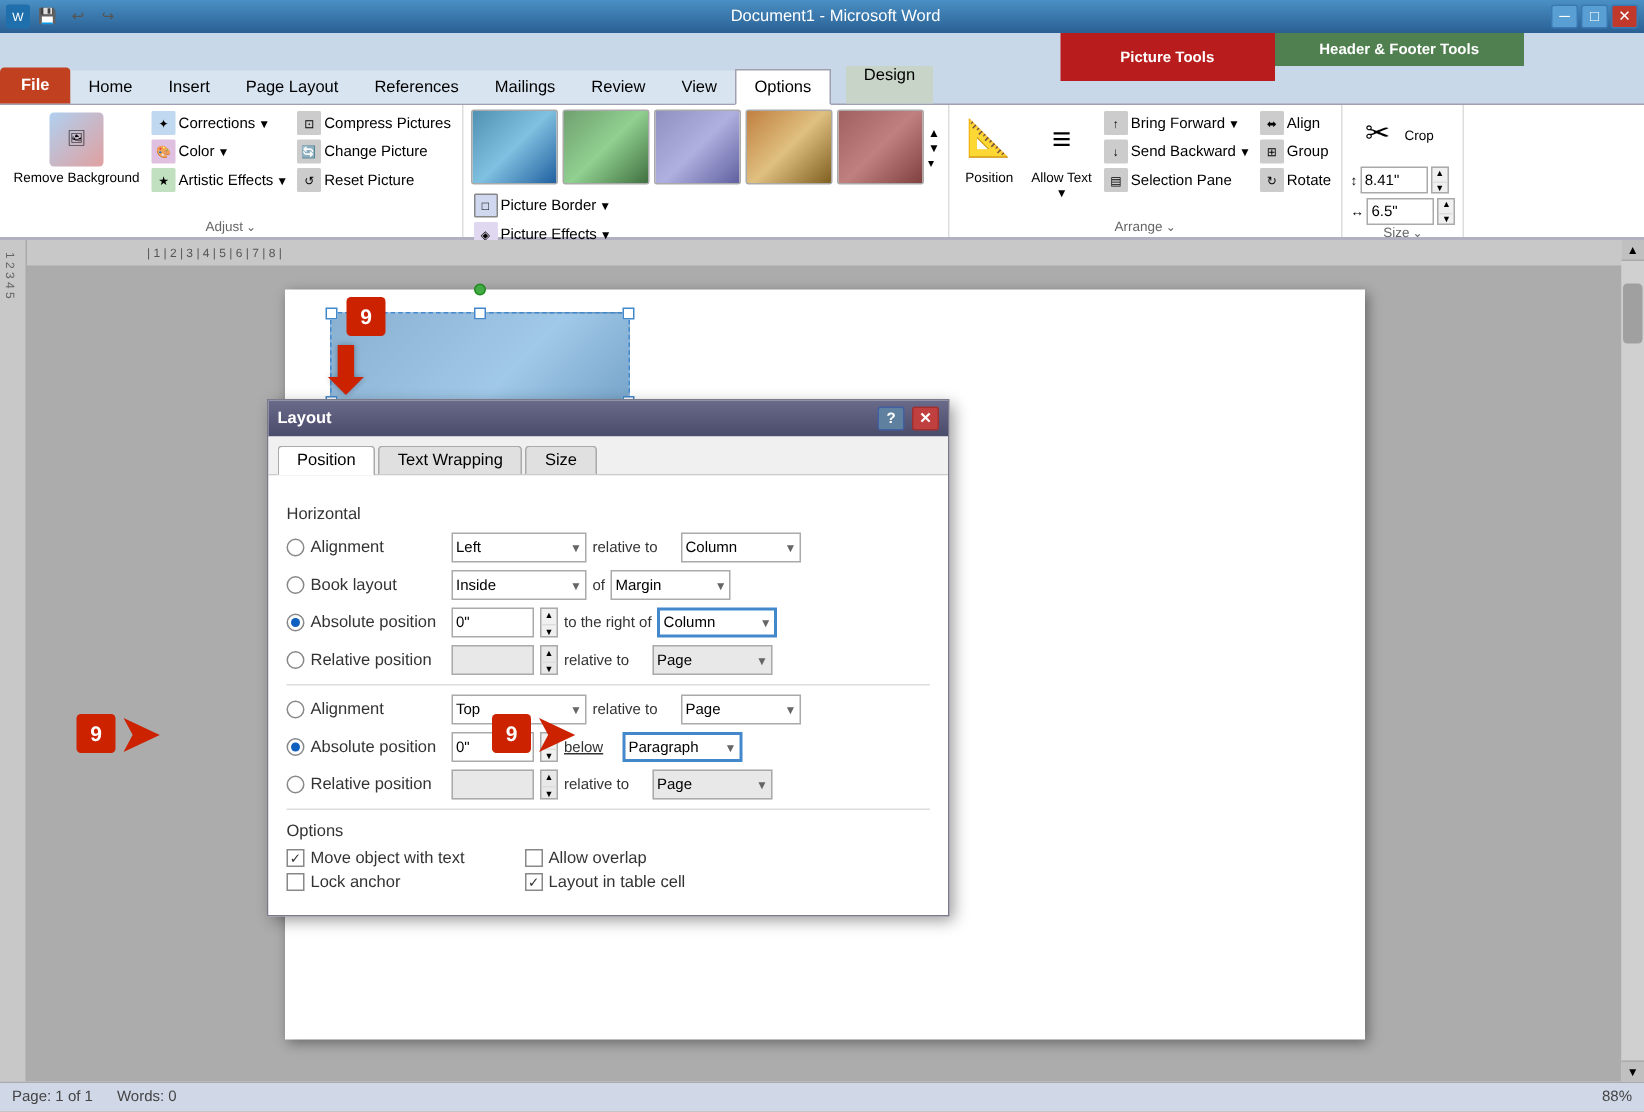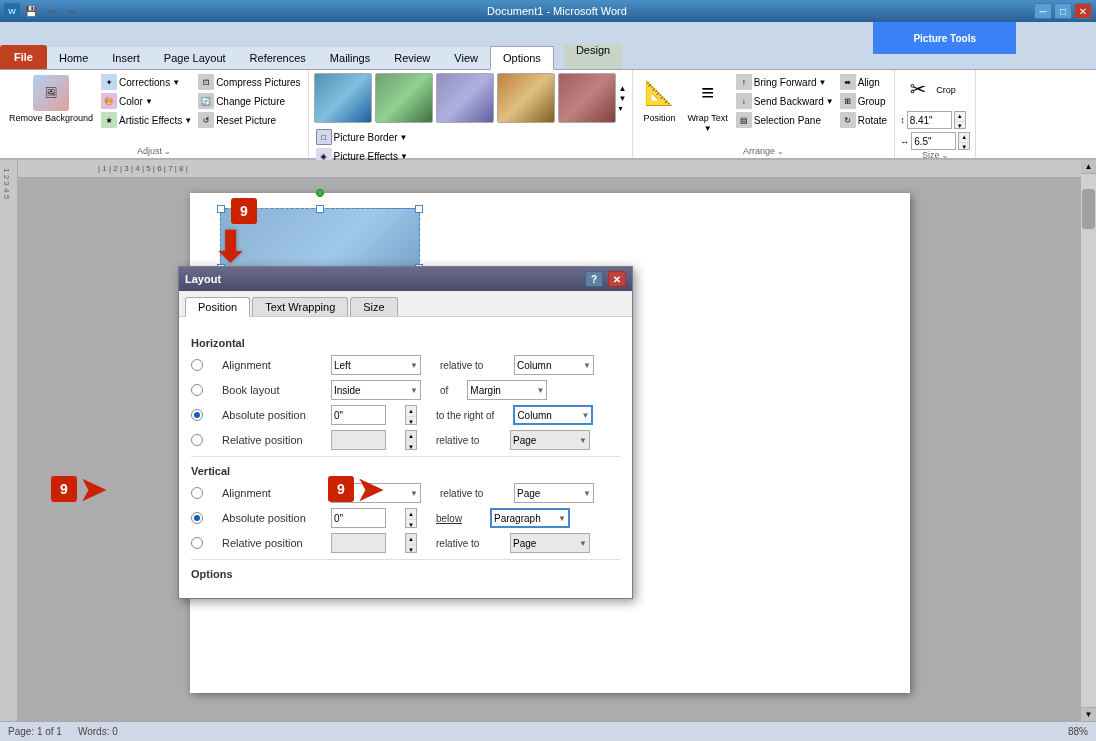--- a/index.html
+++ b/index.html
@@ -81,30 +81,30 @@
       border-bottom: 1px solid white;
       margin-bottom: -1px;
       z-index: 5;
     }
     .dialog-content {
       padding: 12px;
       background: white;
     }
     .section-label {
       font-size: 11px;
-      font-weight: bold;
+      font-weight: normal;
       color: #333;
       margin-bottom: 6px;
       margin-top: 8px;
     }
     .form-row {
       display: flex;
       align-items: center;
       margin-bottom: 5px;
-      gap: 19px;
+      gap: 4px;
     }
     .radio-btn {
       width: 12px; height: 12px;
       border: 1px solid #888;
       border-radius: 50%;
       background: white;
       display: flex; align-items: center; justify-content: center;
       flex-shrink: 0;
       cursor: pointer;
     }
@@ -320,21 +320,22 @@
     <div class="title-bar-title">Document1 - Microsoft Word</div>
     <div class="title-bar-controls">
       <div class="tb-btn">─</div>
       <div class="tb-btn">□</div>
       <div class="tb-btn close">✕</div>
     </div>
   </div>
 
   <div style="height:22px; background:#c8d8e8; display:flex; align-items:stretch; position:relative;">
     <div style="flex:1; background:#c8d8e8;"></div>
-    <div style="background:#3b82f6; color:white; font-size:10px; font-weight:bold; padding:16px 40px; display:flex; align-items:center;">Picture Tools</div>
+    <div style="background:#b91c1c; color:white; font-size:10px; font-weight:bold; padding:16px 40px; display:flex; align-items:center;">Picture Tools</div>
+    <div style="background:#508050; color:white; font-size:10px; font-weight:bold; padding:0 30px; display:flex; align-items:center;">Header &amp; Footer Tools</div>
     <div style="width:80px; background:#c8d8e8;"></div>
   </div>
 
   <div style="height:26px; background:#c8d8e8; display:flex; align-items:flex-end; border-bottom:1px solid #a0a0b0;">
     <div style="background:#c04020; color:white; font-weight:bold; font-size:11px; padding:3px 14px; height:24px; display:flex; align-items:center; border-radius:3px 3px 0 0;">File</div>
     <div style="background:#d8e4f0; font-size:11px; padding:3px 12px; height:22px; display:flex; align-items:center; cursor:pointer;">Home</div>
     <div style="background:#d8e4f0; font-size:11px; padding:3px 12px; height:22px; display:flex; align-items:center; cursor:pointer;">Insert</div>
     <div style="background:#d8e4f0; font-size:11px; padding:3px 12px; height:22px; display:flex; align-items:center; cursor:pointer;">Page Layout</div>
     <div style="background:#d8e4f0; font-size:11px; padding:3px 12px; height:22px; display:flex; align-items:center; cursor:pointer;">References</div>
     <div style="background:#d8e4f0; font-size:11px; padding:3px 12px; height:22px; display:flex; align-items:center; cursor:pointer;">Mailings</div>
@@ -429,21 +430,21 @@
     </div>
 
     <div class="rg" style="min-width:180px;">
       <div class="rg-content">
         <div class="btn-lg">
           <div class="icon-lg" style="font-size:24px;">📐</div>
           <span>Position</span>
         </div>
         <div class="btn-lg">
           <div class="icon-lg" style="font-size:22px;">≡</div>
-          <span>Wrap Text</span>
+          <span>Allow Text</span>
           <span style="font-size:8px;">▼</span>
         </div>
         <div class="col-btns">
           <div class="btn-sm">
             <div class="icon-sm">↑</div>
             <span>Bring Forward</span>
             <span style="font-size:8px;">▼</span>
           </div>
           <div class="btn-sm">
             <div class="icon-sm">↓</div>
@@ -635,21 +636,20 @@
               </div>
               <span class="relative-to">relative to</span>
               <div class="form-select" style="width:80px; background:#e8e8e8;">
                 <span>Page</span>
                 <span class="form-select-arrow">▼</span>
               </div>
             </div>
 
             <hr class="separator">
 
-            <div class="section-label">Vertical</div>
 
             <div class="form-row">
               <div class="radio-btn"></div>
               <span class="form-label">Alignment</span>
               <div class="form-select" style="width:90px;">
                 <span>Top</span>
                 <span class="form-select-arrow">▼</span>
               </div>
               <span class="relative-to">relative to</span>
               <div class="form-select" style="width:80px;">
@@ -688,20 +688,40 @@
                 <span>Page</span>
                 <span class="form-select-arrow">▼</span>
               </div>
             </div>
 
             <hr class="separator">
 
             <div class="section-label">Options</div>
 
             <div style="display:flex; gap:40px;">
+              <div>
+                <div class="checkbox-row">
+                  <div class="checkbox checked"></div>
+                  <span class="checkbox-label">Move object with text</span>
+                </div>
+                <div class="checkbox-row">
+                  <div class="checkbox unchecked"></div>
+                  <span class="checkbox-label">Lock anchor</span>
+                </div>
+              </div>
+              <div>
+                <div class="checkbox-row">
+                  <div class="checkbox unchecked"></div>
+                  <span class="checkbox-label">Allow overlap</span>
+                </div>
+                <div class="checkbox-row">
+                  <div class="checkbox checked"></div>
+                  <span class="checkbox-label">Layout in table cell</span>
+                </div>
+              </div>
             </div>
           </div>
 
         </div>
       </div>
     </div>
 
     <div class="scrollbar-v">
       <div style="width:15px;height:14px;background:#c0c0c0;display:flex;align-items:center;justify-content:center;font-size:8px;cursor:pointer;border-bottom:1px solid #aaa;">▲</div>
       <div class="scrollbar-thumb"></div>

